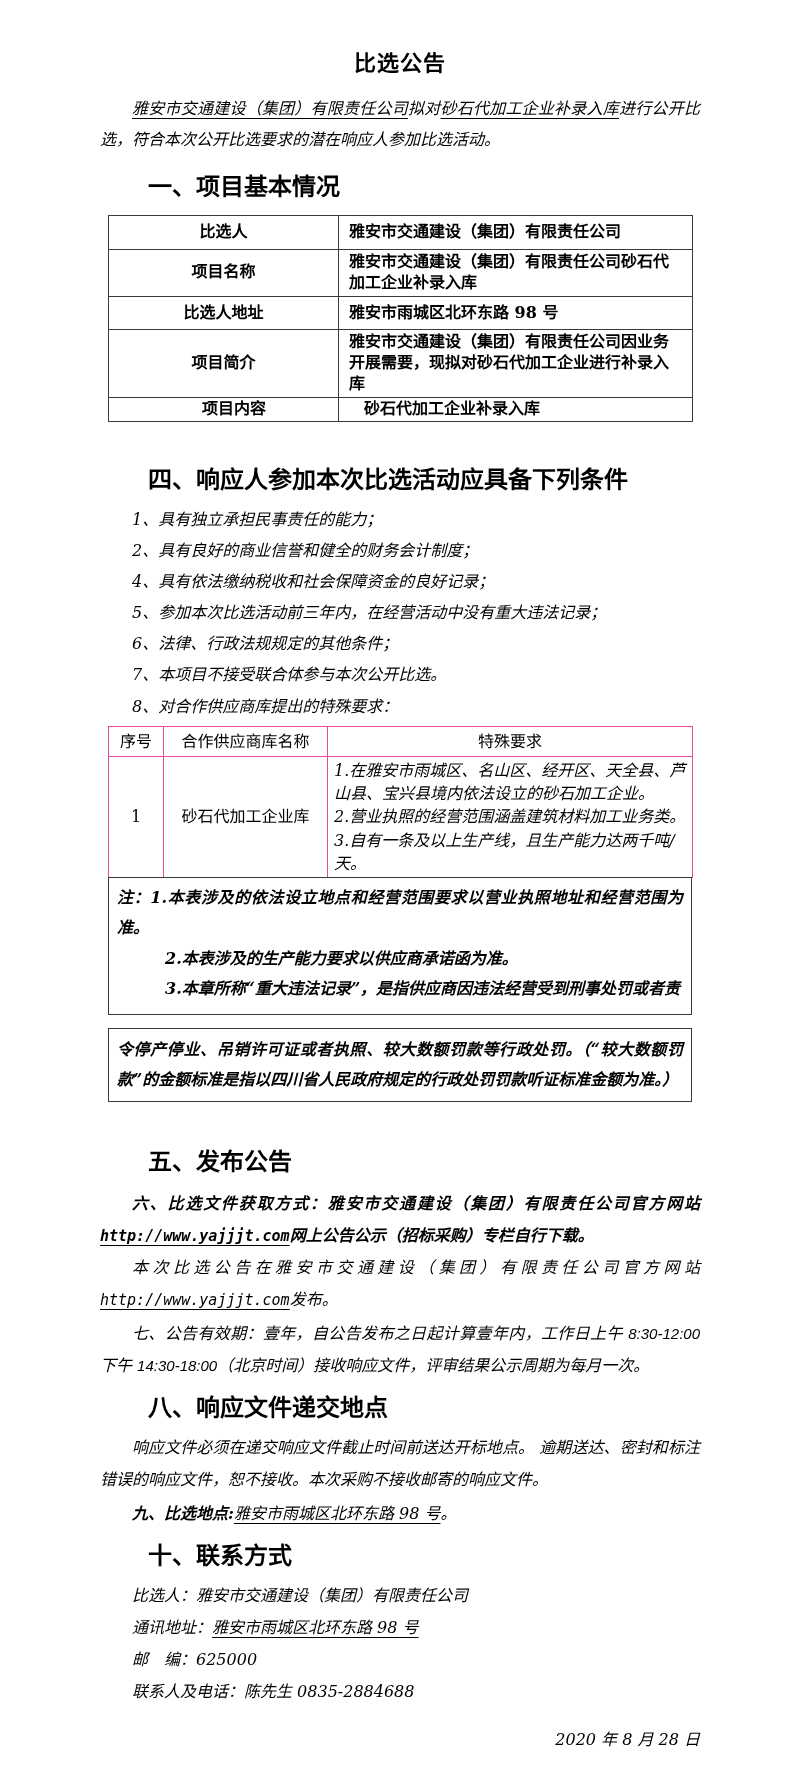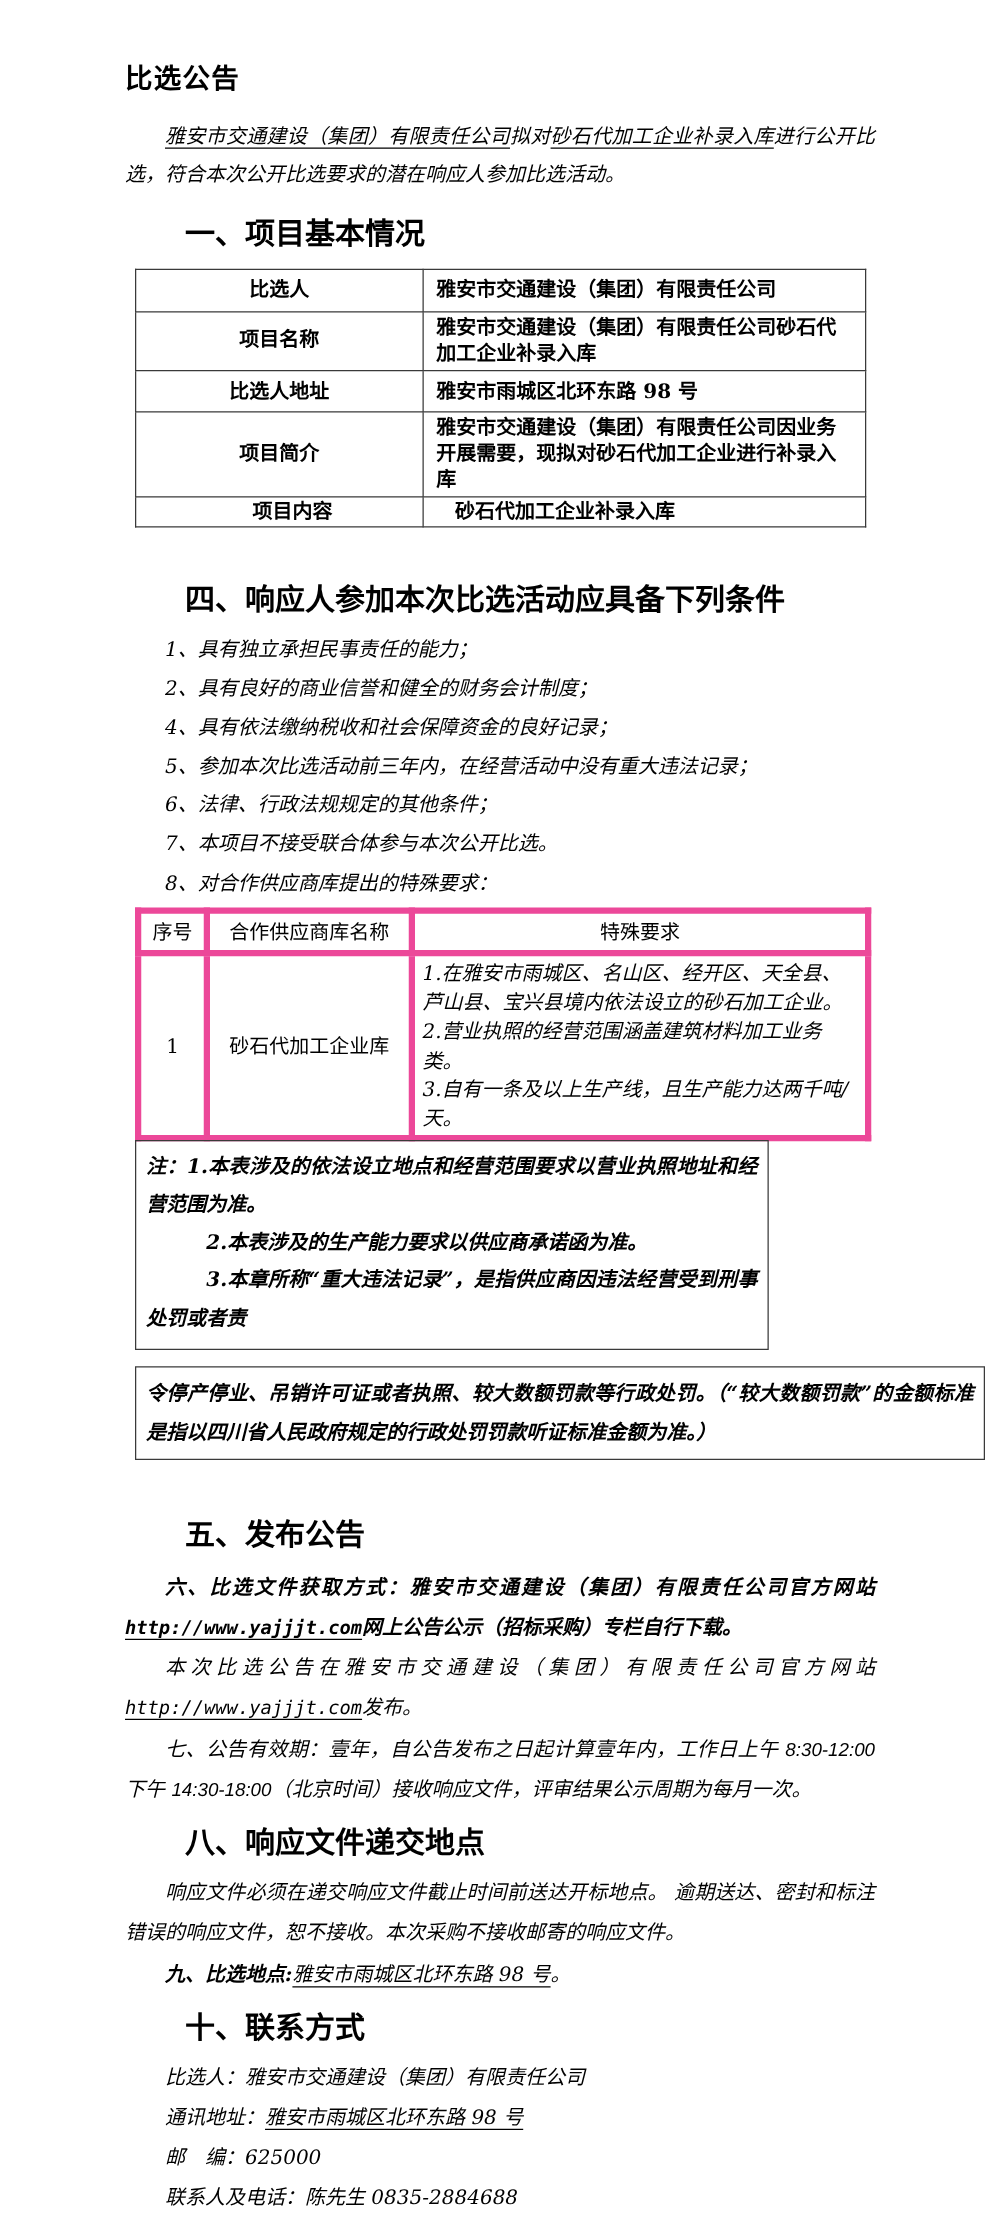--- a/index.html
+++ b/index.html
@@ -11,21 +11,21 @@
     color: #000000;
     font-family: "DejaVu Serif", "Liberation Serif", serif;
     font-size: 16px;
     overflow: hidden;
   }
   .page { padding: 48px 100px 0 100px; }
 
   .doc-title {
     font-size: 22px;
     font-weight: 700;
-    text-align: left;
+    text-align: center;
     line-height: 1.4;
     margin: 0 0 14px 0;
     letter-spacing: 1px;
   }
 
   p { margin: 0; font-style: italic; }
   .para {
     line-height: 1.95;
     text-align: justify;
     text-indent: 2em;
@@ -52,42 +52,42 @@
   .info-table td.lbl { text-align: center; padding: 2px 4px; }
   .info-table td.val { text-align: left; padding: 2px 10px; }
   .info-table tr.tall td { padding-top: 6px; padding-bottom: 6px; }
   .info-table tr.slim td { padding-top: 1px; padding-bottom: 1px; padding-left: 25px; }
 
   .h-cond { margin-top: 34px; }
   .cond-list p { line-height: 1.95; text-indent: 2em; text-align: left; }
 
   .supplier-table { width: 584px; margin: 4px 0 0 8px; }
   .supplier-table th, .supplier-table td {
-    border: 5px solid #ec4899;
+    border: 1px solid #ec4899;
     line-height: 1.45;
     font-weight: 400;
   }
   .supplier-table th { padding: 3px 2px; text-align: center; }
   .supplier-table td.c { text-align: center; vertical-align: middle; padding: 2px; }
   .supplier-table td.req { text-align: left; vertical-align: top; padding: 2px 6px; }
   .supplier-table td.req p { line-height: 1.45; }
 
   .note-box {
-    width: 507px;
+    width: 584px;
     margin: -1px 0 0 8px;
     border: 1px solid #3a3a3a;
     padding: 5px 8px 9px 8px;
     font-weight: 700;
     line-height: 1.9;
     text-align: justify;
   }
   .note-box p.ind { text-indent: 3em; }
 
   .cont-box {
-    width: 680px;
+    width: 584px;
     margin: 13px 0 0 8px;
     border: 1px solid #3a3a3a;
     padding: 6px 8px;
     font-weight: 700;
     line-height: 1.9;
     text-align: justify;
   }
 
   .h-publish { margin-top: 36px; }
   .body-para { line-height: 2; text-align: justify; text-indent: 2em; }

